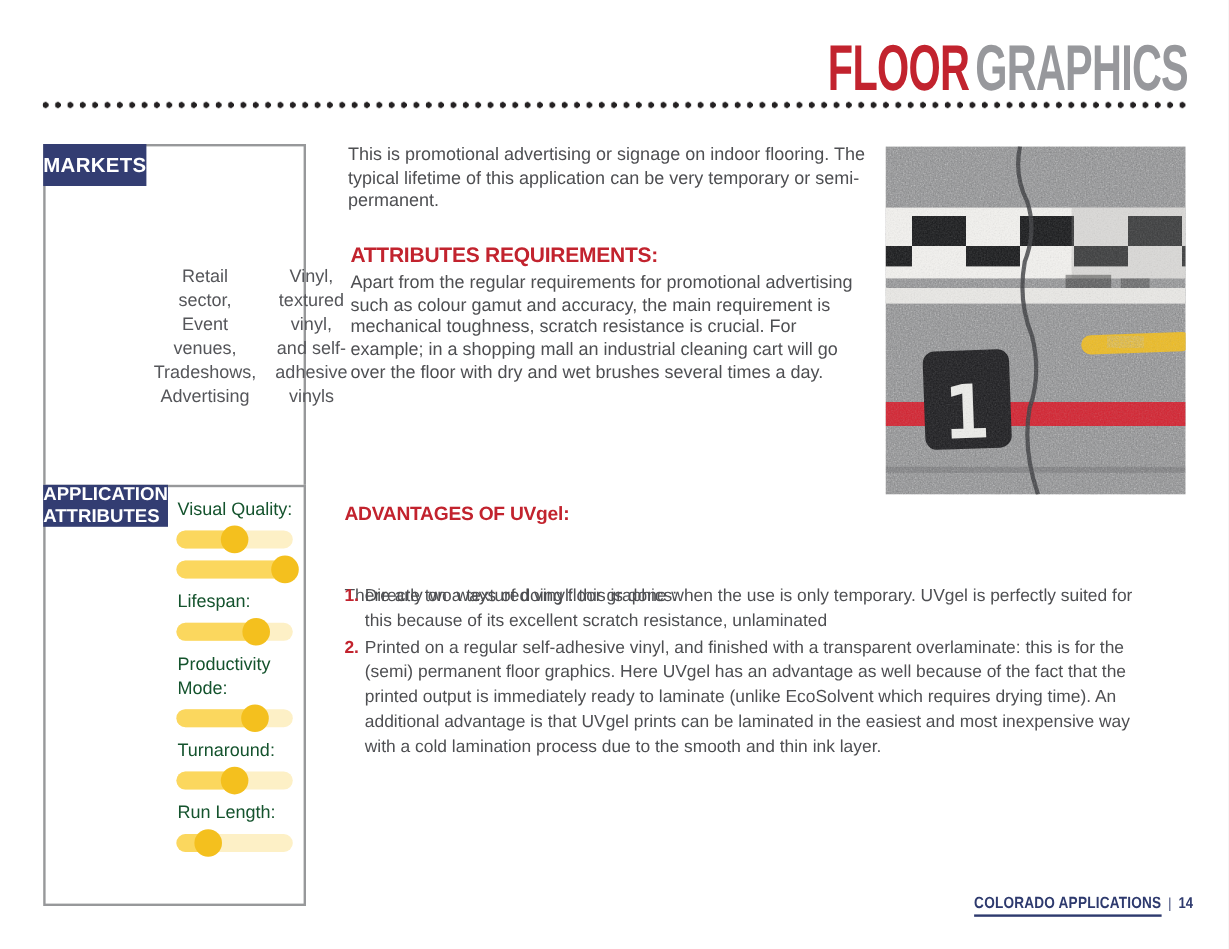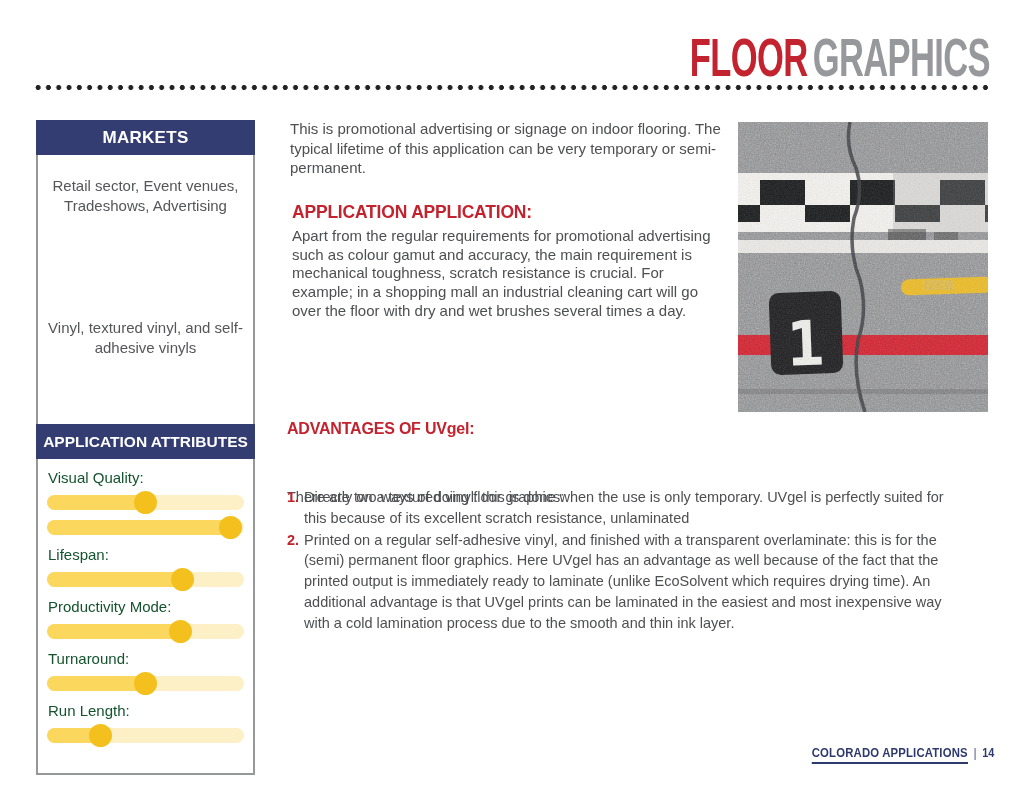--- a/index.html
+++ b/index.html
@@ -14,28 +14,28 @@
   .title .t-gray{color:#97989c;margin-left:8px;}
 
   
   .dots{position:absolute;left:35px;top:84px;width:956px;height:7px;
         background-image:radial-gradient(circle at 3px 3.5px,#242122 2.3px,transparent 2.7px);
         background-size:10.3px 7px;background-repeat:repeat-x;}
 
   
   .sbox{position:absolute;left:36px;width:219px;border:2px solid #97989a;
         box-sizing:border-box;background:#fff;}
-  .box-markets{top:120px;height:321px;display:flex;flex-direction:column;}
+  .box-markets{top:120px;height:321px;display:flex;flex-direction:row;}
   .navbar{background:#333d72;color:#fff;font-weight:bold;font-size:17px;
           display:flex;align-items:center;justify-content:center;
           height:35px;flex:0 0 35px;letter-spacing:0.3px;margin:-2px -2px 0 -2px;}
   .navbar.mid{margin:0 -2px;}
   .sbody{flex:1;display:flex;align-items:center;justify-content:center;
          text-align:center;color:#55565a;font-size:15px;line-height:20px;padding:0 8px;}
-  .box-attrs{top:424px;height:351px;display:flex;flex-direction:column;}
+  .box-attrs{top:404px;height:351px;display:flex;flex-direction:row;}
   .navbar.attrs{font-size:15.5px;letter-spacing:0;}
   .sliders{padding:9px 9px 0 9px;}
   .srow{margin-bottom:10px;}
   .slabel{color:#14532d;font-size:15px;line-height:20px;margin:0 0 7px 1px;}
   .track{position:relative;height:15px;background:#fdf0c6;border-radius:8px;}
   .fill{position:absolute;left:0;top:0;height:15px;background:#fbd75e;border-radius:8px;}
   .knob{position:absolute;top:-4px;width:23px;height:23px;border-radius:50%;
         background:#f4c01e;margin-left:-11.5px;}
 
   
@@ -123,21 +123,21 @@
         <div class="slabel">Run Length:</div>
         <div class="track">
             <div class="fill" style="width: 27%;"></div>
             <div class="knob" style="left: 27%;"></div>
           </div>
       </div>
     </div>
   </div>
 
   <div class="intro">This is promotional advertising or signage on indoor flooring. The typical lifetime of this application can be very temporary or semi-permanent.</div>
-  <div class="req-head">APPLICATION APPLICATION:</div>
+  <div class="req-head">ATTRIBUTES REQUIREMENTS:</div>
   <div class="req-body">Apart from the regular requirements for promotional advertising such as colour gamut and accuracy, the main requirement is mechanical toughness, scratch resistance is crucial. For example; in a shopping mall an industrial cleaning cart will go over the floor with dry and wet brushes several times a day.</div>
 
   <div class="adv-head">ADVANTAGES OF UVgel:</div>
   <div class="adv-intro">There are two ways of doing floor graphics:</div>
   <div class="adv-list">
     <div class="adv-item">
       <div class="adv-num">1.</div>
       <div class="adv-text">Directly on a textured vinyl: this is done when the use is only temporary. UVgel is perfectly suited for this because of its excellent scratch resistance, unlaminated</div>
     </div>
     <div class="adv-item">

